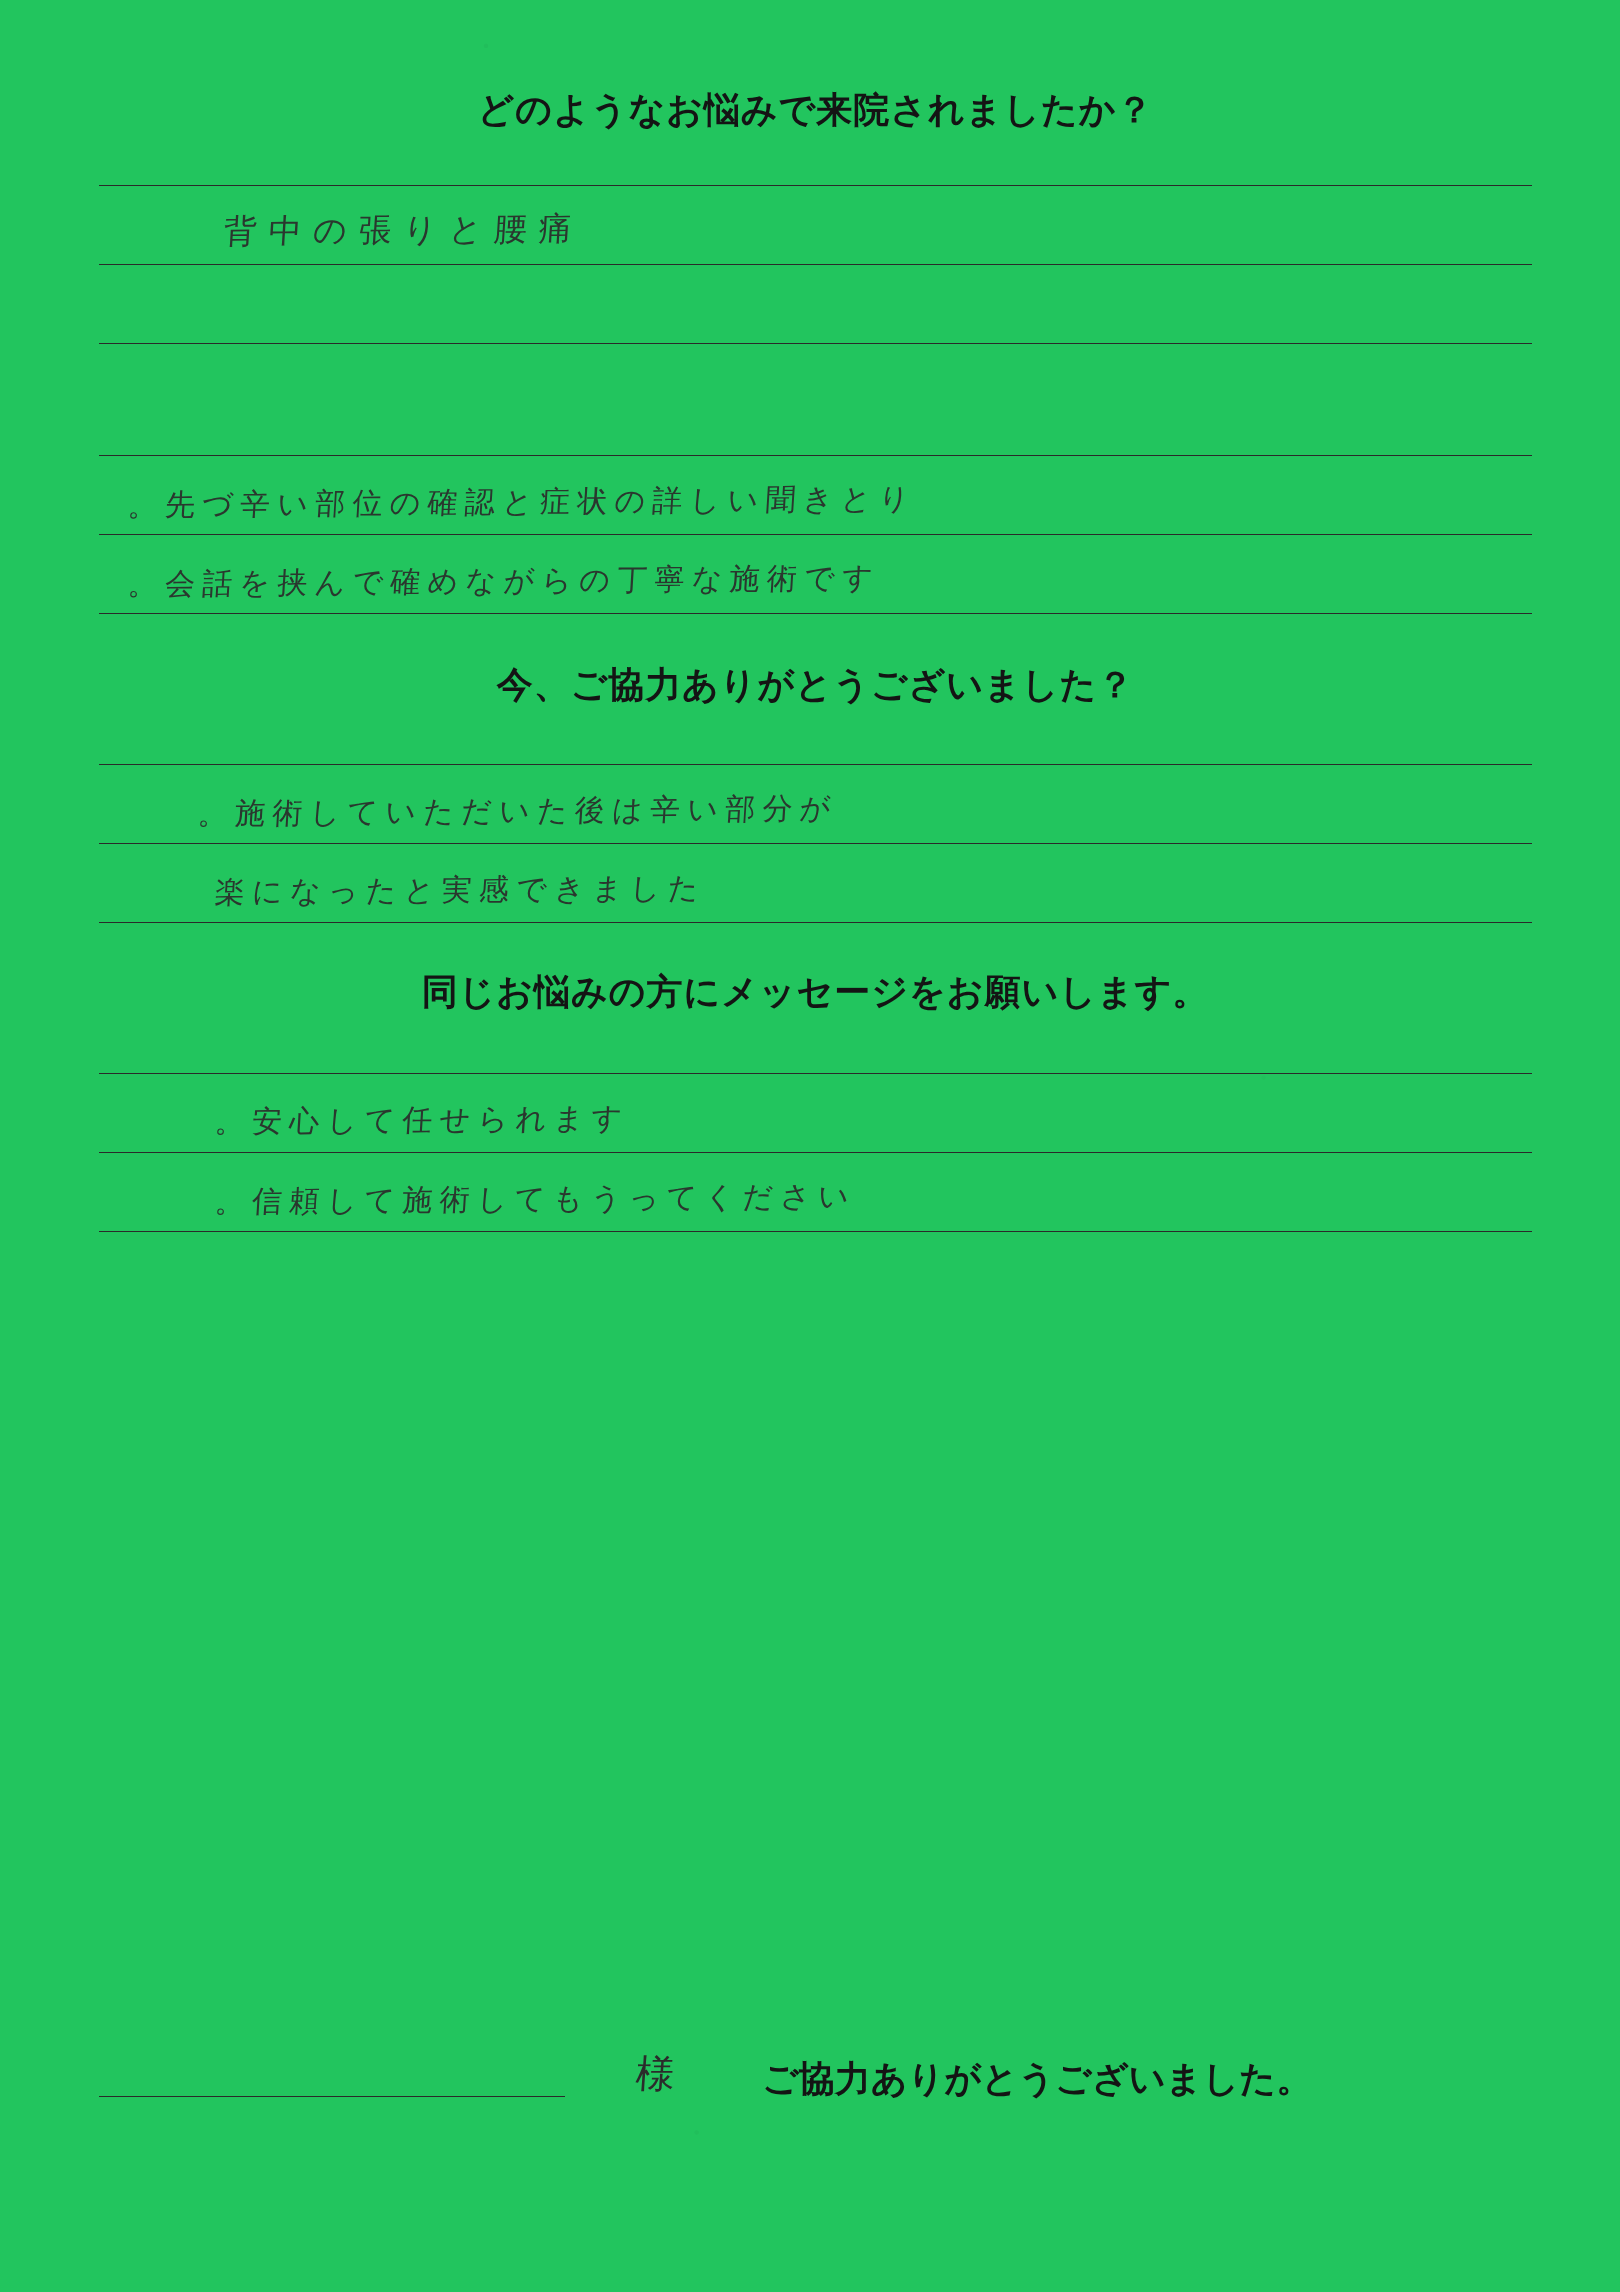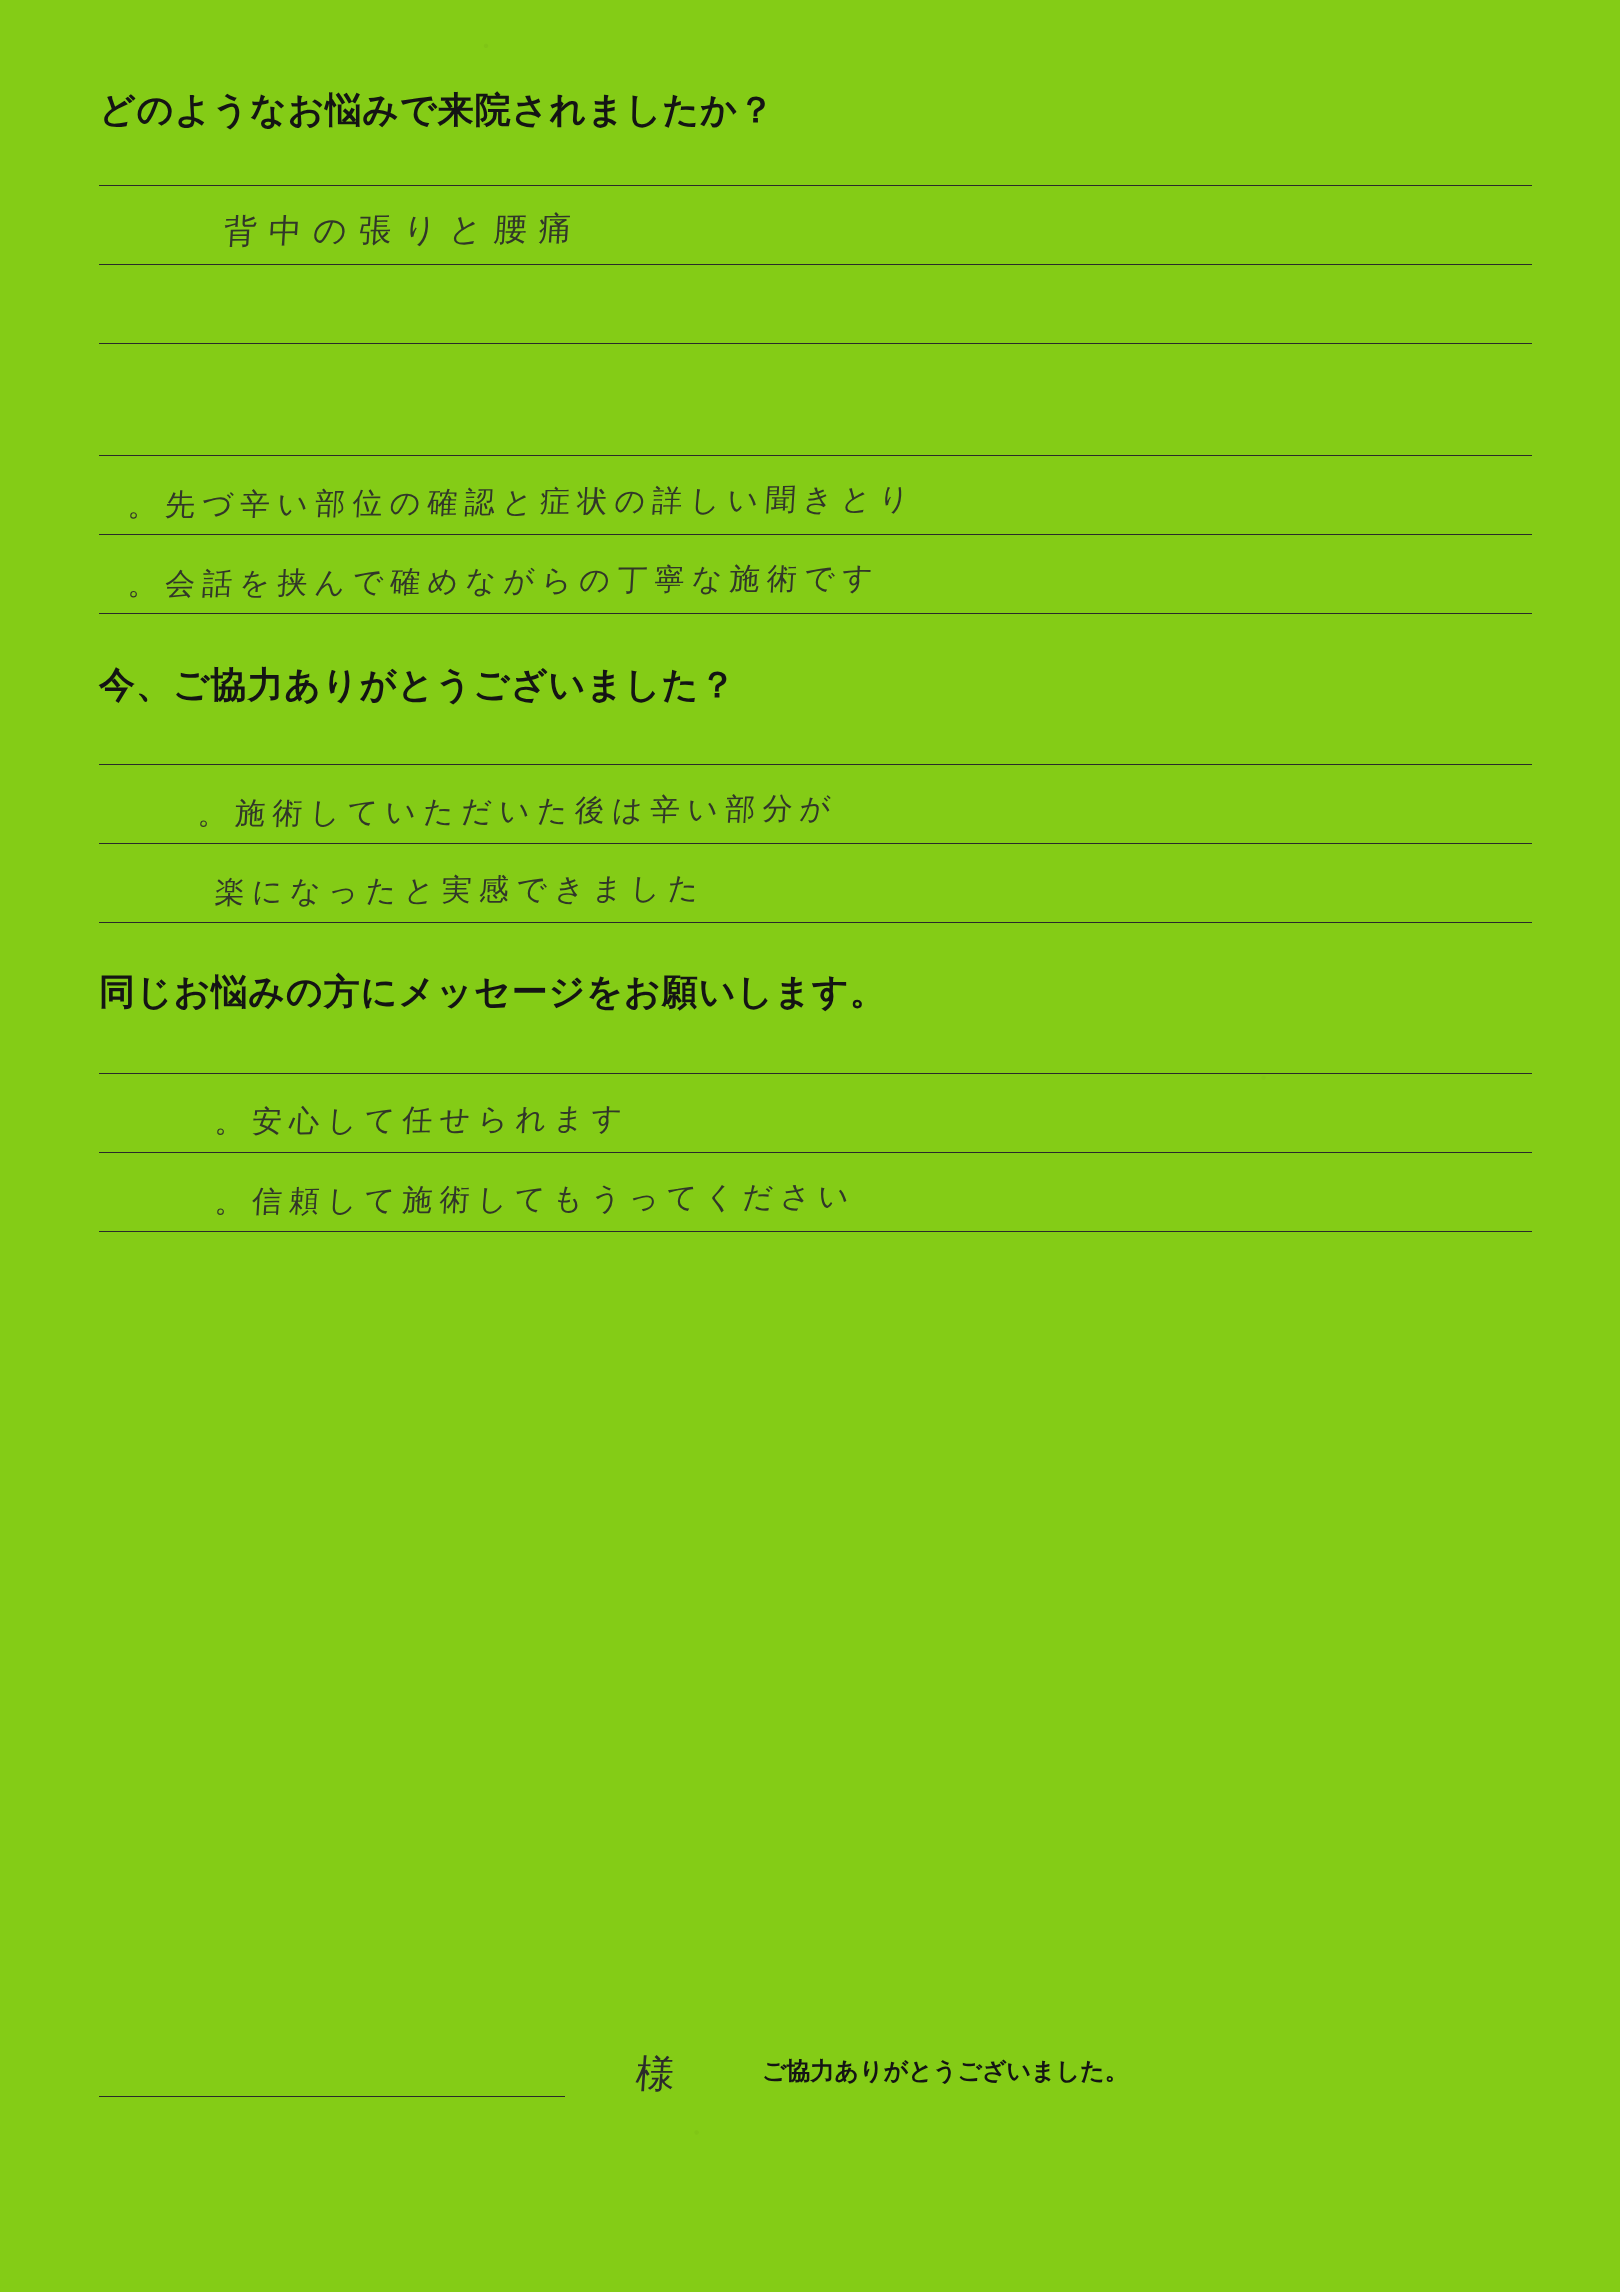--- a/index.html
+++ b/index.html
@@ -13,21 +13,22 @@
     height: 2293px;
     position: relative;
     font-family: "Liberation Sans", sans-serif;
     color: #1b1b1b;
     overflow: hidden;
   }
 
   .sheet {
     position: absolute;
     inset: 0;
-    background: #84cc16;
+    background: #22c55e;
+    text-align: center;
   }
 
   
   .paper-noise {
     position: absolute;
     inset: 0;
     background:
       radial-gradient(circle at 30% 2%, rgba(0,0,0,0.035) 0 1.8px, rgba(0,0,0,0) 2.7px),
       radial-gradient(circle at 43% 93%, rgba(0,0,0,0.03) 0 1.8px, rgba(0,0,0,0) 2.7px),
       radial-gradient(circle at 78% 47%, rgba(0,0,0,0.02) 0 1.8px, rgba(0,0,0,0) 2.7px);
@@ -112,21 +113,21 @@
     font-size: 39px;
     color: #2b2b2b;
     transform: skewX(-4deg);
   }
   .footer-thanks {
     position: absolute;
     left: 663px;
     top: 12.5px;
     font-family: "DejaVu Sans", sans-serif;
     font-weight: bold;
-    font-size: 24px;
+    font-size: 36px;
     color: #141414;
     white-space: nowrap;
   }
 </style>
 </head>
 <body>
 
 <div class="sheet">
   <div class="paper-noise"></div>
 

